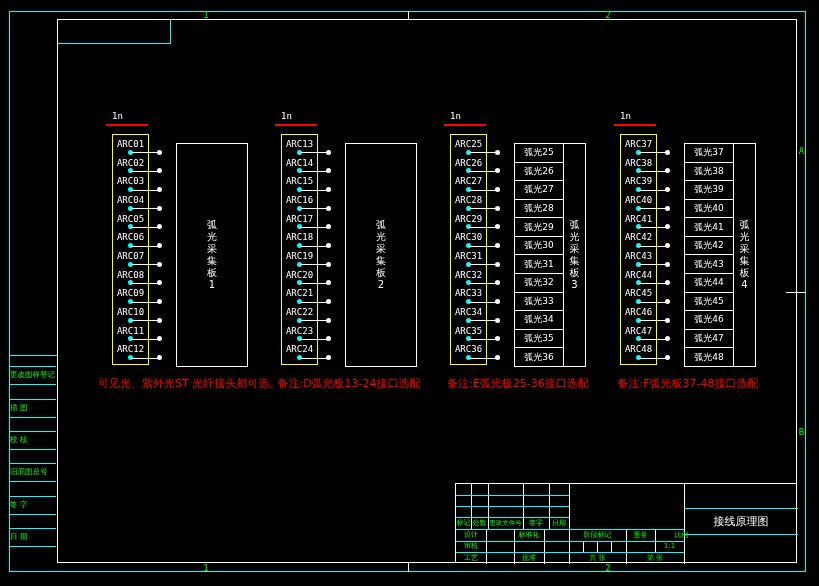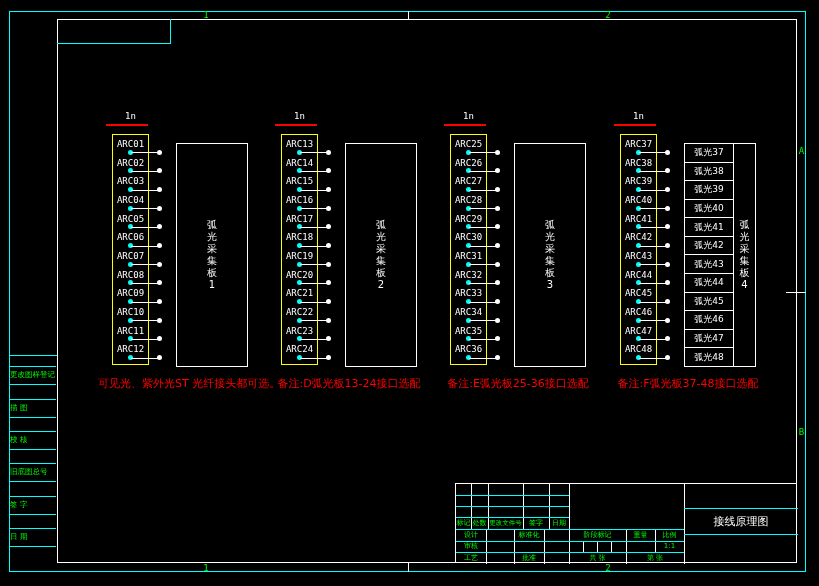--- a/index.html
+++ b/index.html
@@ -16,21 +16,21 @@
   .zone{position:absolute;color:#00ff00;font-size:9px;line-height:9px;text-align:center;
         font-family:"DejaVu Sans Mono",monospace;}
   
   .margin-label{position:absolute;left:10px;width:46px;height:17px;
                 border-top:1px solid #00ffff;border-bottom:1px solid #00ffff;
                 color:#00ff00;font-size:7.5px;line-height:16px;text-align:left;
                 white-space:nowrap;overflow:hidden;}
   .mline{position:absolute;background:#00ffff;height:1px;}
   
   .group{position:absolute;top:105px;width:140px;height:300px;}
-  .g-1n{position:absolute;left:0;top:6px;width:37px;text-align:center;color:#fff;
+  .g-1n{position:absolute;left:0;top:6px;width:37px;color:#fff;
         font-size:9px;line-height:10px;font-family:"DejaVu Sans Mono",monospace;}
   .g-underline{position:absolute;left:-6px;top:19px;width:42px;height:2px;background:#ff0000;}
   .g-box{position:absolute;left:0;top:29px;width:37px;height:231px;border:1px solid #ffff00;
          box-sizing:border-box;}
   .g-arc{position:absolute;left:0;width:37px;text-align:center;color:#fff;font-size:9px;
          line-height:9px;font-family:"DejaVu Sans Mono",monospace;white-space:nowrap;}
   .g-dot-cyan{position:absolute;left:16px;width:5px;height:5px;background:#00ffff;border-radius:50%;}
   .g-wire{position:absolute;left:19px;width:30px;height:1px;background:#ffffff;}
   .g-dot-white{position:absolute;left:45px;width:5px;height:5px;background:#ffffff;border-radius:50%;}
   .g-table{position:absolute;left:64px;top:38px;width:72px;height:224px;
@@ -256,20 +256,34 @@
         <div class="g-dot-white" style="top: 212.803px;"></div>
         <div class="g-arc" style="top: 221.67px;">ARC35</div>
         <div class="g-dot-cyan" style="top: 231.47px;"></div>
         <div class="g-wire" style="top: 233.97px;"></div>
         <div class="g-dot-white" style="top: 231.47px;"></div>
         <div class="g-arc" style="top: 240.337px;">ARC36</div>
         <div class="g-dot-cyan" style="top: 250.137px;"></div>
         <div class="g-wire" style="top: 252.637px;"></div>
         <div class="g-dot-white" style="top: 250.137px;"></div>
         <div class="g-table">
+          <div class="g-col">
+            <div class="g-row">弧光25</div>
+            <div class="g-row">弧光26</div>
+            <div class="g-row">弧光27</div>
+            <div class="g-row">弧光28</div>
+            <div class="g-row">弧光29</div>
+            <div class="g-row">弧光30</div>
+            <div class="g-row">弧光31</div>
+            <div class="g-row">弧光32</div>
+            <div class="g-row">弧光33</div>
+            <div class="g-row">弧光34</div>
+            <div class="g-row">弧光35</div>
+            <div class="g-row">弧光36</div>
+          </div>
           <div class="g-band">
             <span>弧</span>
             <span>光</span>
             <span>采</span>
             <span>集</span>
             <span>板</span>
             <span>3</span>
           </div>
         </div>
         <div class="g-note">备注:E弧光板25-36接口选配</div>
@@ -387,21 +401,21 @@
     <div class="tbt" style="left:93px;top:33px;width:20px;">日期</div>
 
     <div class="tbt" style="left:0;top:45px;width:30px;">设计</div>
     <div class="tbt" style="left:58px;top:45px;width:30px;">标准化</div>
     <div class="tbt" style="left:0;top:56px;width:30px;">审核</div>
     <div class="tbt" style="left:0;top:68px;width:30px;">工艺</div>
     <div class="tbt" style="left:58px;top:68px;width:30px;">批准</div>
 
     <div class="tbt" style="left:113px;top:45px;width:57px;">阶段标记</div>
     <div class="tbt" style="left:170px;top:45px;width:29px;">重量</div>
-    <div class="tbt" style="left:199px;top:45px;width:29px;">比例</div>
+    <div class="tbt" style="left:199px;top:45px;width:29px;padding-left:12px;">比例</div>
     <div class="tbt" style="left:199px;top:56px;width:29px;">1:1</div>
     <div class="tbt" style="left:113px;top:68px;width:57px;">共 张</div>
     <div class="tbt" style="left:170px;top:68px;width:58px;">第 张</div>
 
     <div class="tbt-title" style="left:228px;top:27px;width:114px;">接线原理图</div>
   </div>
 
 </div>
 
 </body></html>

